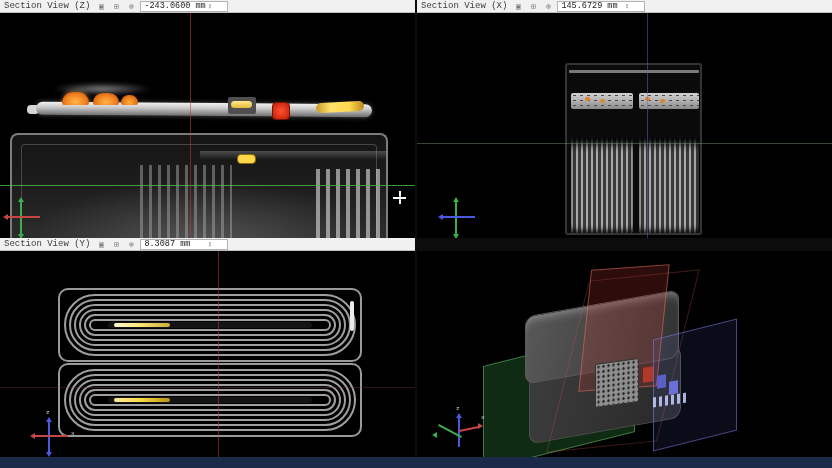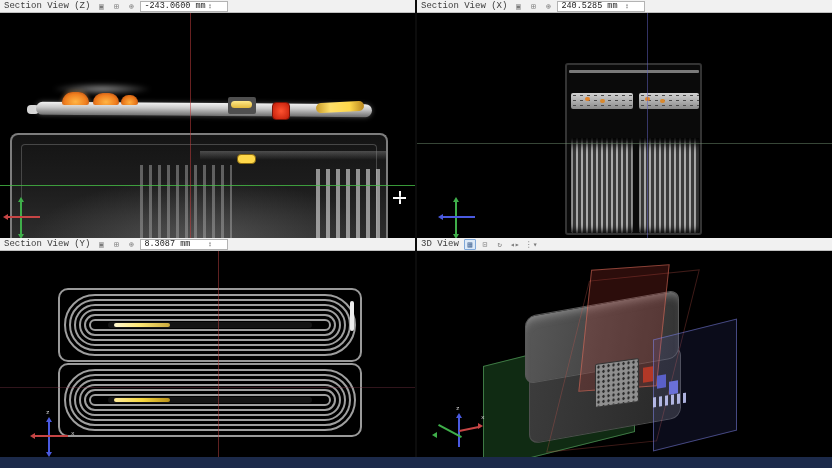--- a/index.html
+++ b/index.html
@@ -100,21 +100,21 @@
     </div>
   </div>
 
   <div class="q" style="left:417px;top:0;height:238px;">
     <div class="vheader">
       <span class="vtitle">Section View (X)</span>
       <span class="hicon">▣</span>
       <span class="hicon">⊞</span>
       <span class="hicon">⊕</span>
       <span class="vfield">
-        <span>240.5285 mm</span>
+        <span>145.6729 mm</span>
         <span class="spin">
           <span>▴</span>
           <span>▾</span>
         </span>
       </span>
     </div>
     <div class="canvas" style="top:13px;height:225px;">
 
       <div class="abs" style="left:148px;top:50px;width:137px;height:172px;border:2px solid #343434;border-radius:3px;background:#0a0a0a;box-sizing:border-box;"></div>
       <div class="abs" style="left:152px;top:57px;width:130px;height:3px;border-radius:1px;background:#7a7a7a;"></div>
@@ -190,31 +190,20 @@
         <span class="tri down" style="left:12px;top:35px;color:#4a5ae0;"></span>
         <div class="abs" style="left:0;top:18px;width:34px;height:2px;background:#c64545;"></div>
         <span class="tri left" style="left:-4px;top:16px;color:#c64545;"></span>
         <span class="gzlabel" style="left:12px;top:-7px;">z</span>
         <span class="gzlabel" style="left:37px;top:14px;">x</span>
       </div>
     </div>
   </div>
 
   <div class="q" style="left:417px;top:238px;height:219px;">
-    <div class="vheader">
-      <span class="vtitle">3D View</span>
-      <span class="hicon sel">▦</span>
-      <span class="hicon">⊡</span>
-      <span class="hicon">↻</span>
-      <span class="hicon">◂▸</span>
-      <span class="hicon">
-        <span>⋮</span>
-        <span>▾</span>
-      </span>
-    </div>
     <div class="canvas" style="top:13px;height:206px;">
 
       <div class="abs" style="left:66px;top:96px;width:150px;height:102px;transform:skewY(-14deg);background:rgba(60,165,75,.26);border:1px solid rgba(120,220,130,.45);"></div>
 
       <div class="abs" style="left:112px;top:108px;width:150px;height:70px;transform:skewY(-10deg);border-radius:10px;border:1px solid #4e4e4e;background:linear-gradient(100deg,#3c3c3c,#282828);"></div>
       <div class="abs" style="left:108px;top:52px;width:152px;height:66px;transform:skewY(-10deg);border-radius:10px;border:1px solid #5a5a5a;background:linear-gradient(100deg,#585858,#333333);box-shadow:inset 0 8px 10px -6px rgba(210,210,210,.5);"></div>
 
       <div class="abs" style="left:152px;top:24px;width:106px;height:170px;transform:skewX(-14deg) skewY(-6deg);border:1px solid rgba(210,90,80,.3);"></div>
       <div class="abs" style="left:168px;top:16px;width:76px;height:120px;transform:skewX(-6deg) skewY(-4deg);background:rgba(200,60,50,.22);border:1px solid rgba(235,120,100,.5);"></div>
 

